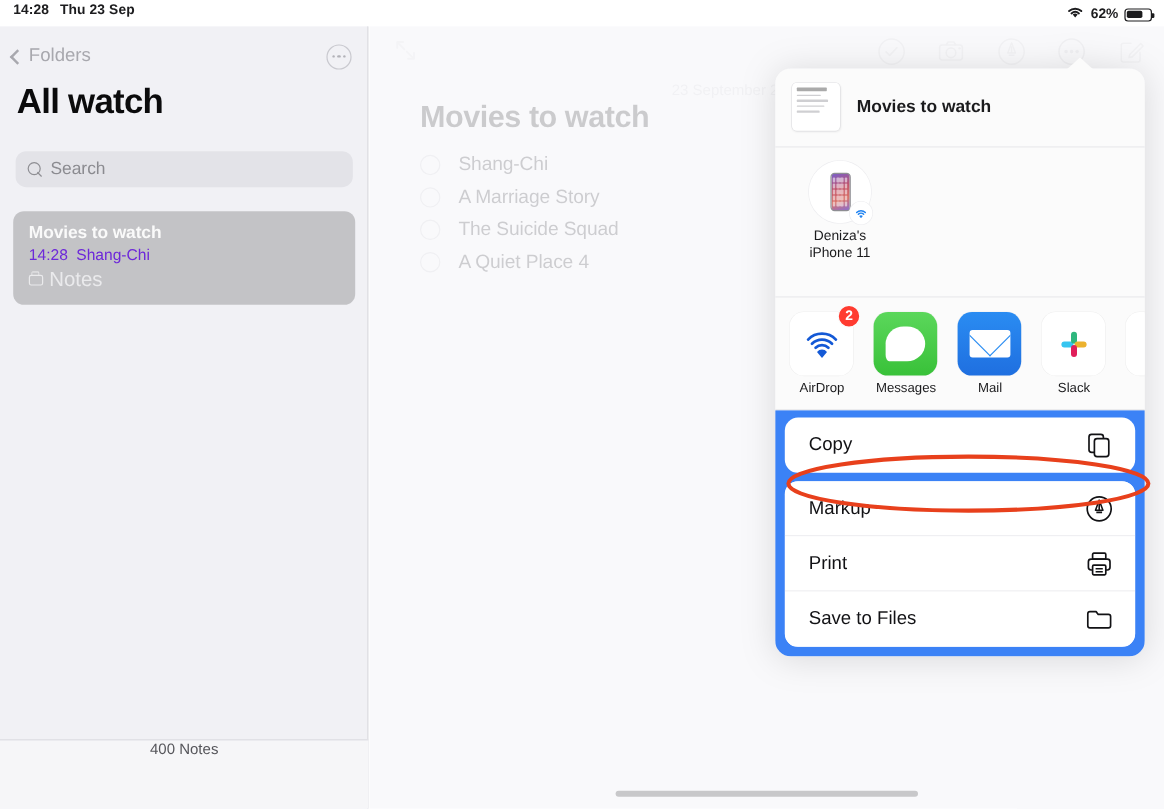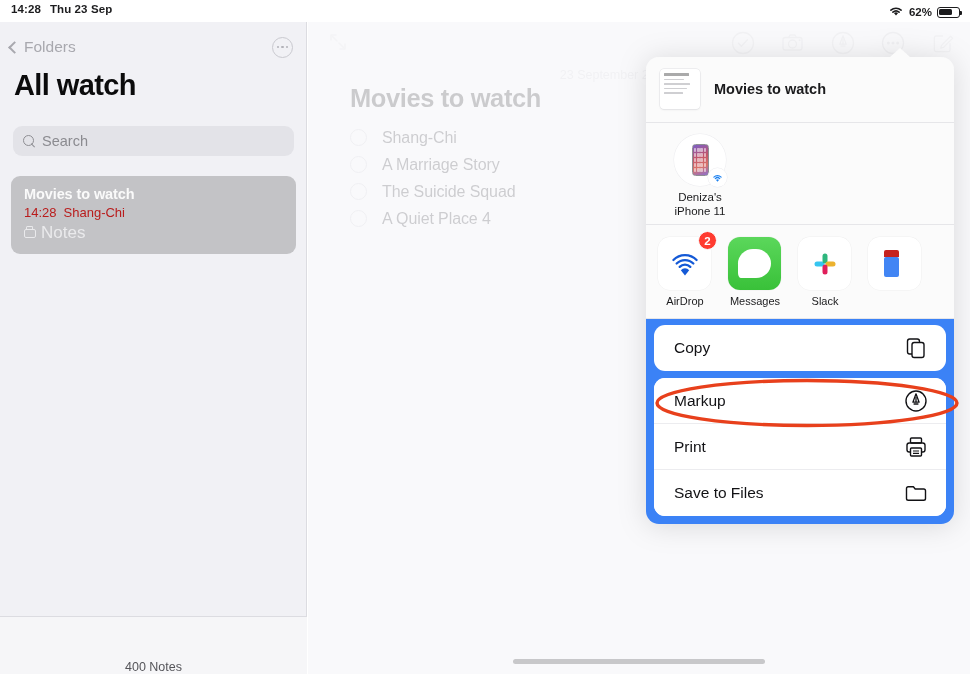--- a/index.html
+++ b/index.html
@@ -56,33 +56,33 @@
     border: 1.4px solid #8e8e93; border-radius: 50%; }
   .search-glyph::after { content: ""; position: absolute; left: 8px; top: 8px; width: 5px; height: 1.4px;
     background: #8e8e93; transform: rotate(45deg); transform-origin: left center; }
   .search-ph { font-size: 14.5px; color: #8b8b90; }
 
   .note-list { position: absolute; top: 154px; left: 11px; width: 285px; }
   .note-row {
     width: 285px; border-radius: 9px; background: #c3c3c6; padding: 10px 13px 11px 13px;
   }
   .note-row-title { font-size: 14.5px; font-weight: bold; color: #fafafa; letter-spacing: -0.1px; }
-  .note-row-sub { font-size: 13px; color: #b91c1c; margin-top: 3px; }
+  .note-row-sub { font-size: 13px; color: #6d28d9; margin-top: 3px; }
   .note-row-sub .time { margin-right: 7px; }
   .note-row-folder { display: flex; align-items: center; gap: 5px; margin-top: 3px; }
   .folder-glyph { width: 12px; height: 9px; border: 1.3px solid #eaeaec; border-radius: 2px;
     position: relative; flex: none; }
   .folder-glyph::before { content: ""; position: absolute; left: 1px; top: -3.2px; width: 5px; height: 2.4px;
     border: 1.3px solid #eaeaec; border-bottom: none; border-radius: 1.5px 1.5px 0 0; }
   .note-row-folder span { font-size: 17px; color: #eaeaec; }
 
   .sidebar-footer {
     position: absolute; bottom: 0; left: 0; width: 307px; height: 58px;
     border-top: 1px solid #dcdce1; background: #f6f6f8;
-    display: flex; align-items: flex-end; justify-content: center;
+    display: flex; align-items: flex-start; justify-content: center;
   }
   .sidebar-footer span { font-size: 12.5px; color: #55555a; }
 
   
   .main { position: absolute; left: 308px; top: 22px; width: 662px; height: 652px; background: #fff; }
   .expand-icon { position: absolute; left: 18px; top: 8px; width: 24px; height: 24px; opacity: .22; }
   .main-toolbar { position: absolute; right: 14px; top: 8px; display: flex; align-items: center; gap: 24px; }
   .tb-icon { width: 26px; height: 26px; opacity: .25; }
   .tb-icon.active { opacity: .3; }
 
@@ -124,21 +124,21 @@
   }
   .note-thumb {
     width: 40px; height: 40px; background: #fff; border-radius: 4px;
     box-shadow: 0 0 0 .5px #e0e0e3, 0 1px 2px rgba(0,0,0,.08);
     padding: 4px 4px; flex: none; overflow: hidden;
   }
   .thumb-title { height: 2.6px; width: 78%; background: #aaa; border-radius: .5px; margin-bottom: 3.4px; }
   .thumb-line { height: 1.5px; background: #cfcfd2; border-radius: .5px; margin-bottom: 3px; }
   .sheet-header-title { font-size: 14.5px; font-weight: bold; color: #1b1b1d; }
 
-  .airdrop-row { background: #fbfbfb; padding: 11px 0 6px 0; border-bottom: 1px solid #e6e6e9; }
+  .airdrop-row { background: #fbfbfb; padding: 11px 0 29px 0; border-bottom: 1px solid #e6e6e9; }
   .ad-person { width: 84px; text-align: center; margin-left: 12px; }
   .ad-avatar {
     width: 52px; height: 52px; border-radius: 50%; background: #fff; margin: 0 auto;
     box-shadow: 0 0 0 .5px #ececef; position: relative;
     display: flex; align-items: center; justify-content: center;
   }
   .ad-phone {
     width: 17px; height: 32px; border-radius: 3.5px; border: 1.3px solid #8e8e93;
     background: linear-gradient(160deg,#7a5fc9 0%,#c2556b 40%,#d9736a 70%,#8a6fd0 100%);
     overflow: hidden; position: relative;
@@ -402,20 +402,26 @@
           <div class="app-label">AirDrop</div>
         </div>
 
         <div class="app-cell">
           <div class="app-icon icon-messages">
             <span class="bubble"></span>
           </div>
           <div class="app-label">Messages</div>
         </div>
 
+        <div class="app-cell">
+          <div class="app-icon icon-mail">
+            <span class="envelope"></span>
+          </div>
+          <div class="app-label">Mail</div>
+        </div>
 
         <div class="app-cell">
           <div class="app-icon icon-slack">
             <svg width="34" height="34" viewBox="0 0 34 34">
               <rect x="6.5" y="14.5" width="10" height="5" rx="2.5" fill="#36c5f0"></rect>
               <rect x="14.5" y="6.5" width="5" height="10" rx="2.5" fill="#2eb67d"></rect>
               <rect x="17.5" y="14.5" width="10" height="5" rx="2.5" fill="#ecb22e"></rect>
               <rect x="14.5" y="17.5" width="5" height="10" rx="2.5" fill="#e01e5a"></rect>
             </svg>
           </div>

